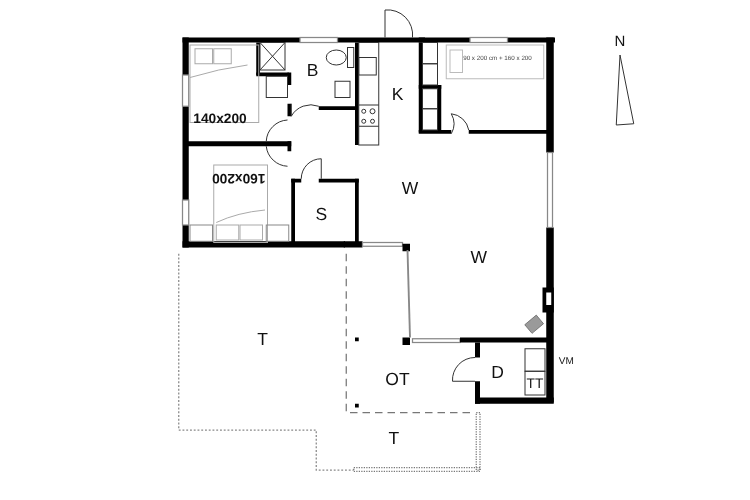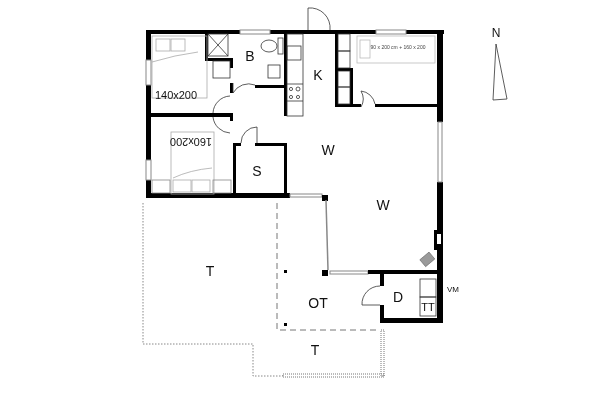--- a/index.html
+++ b/index.html
@@ -1,20 +1,20 @@
 <!DOCTYPE html>
 <html><head>
 <meta charset="utf-8">
 <style>
   html, body { margin:0; padding:0; background:#ffffff; }
   #stage { position:relative; width:600px; height:400px; background:#fff; overflow:hidden; font-family:"Liberation Sans", sans-serif; }
   svg { position:absolute; left:0; top:0; }
   .lbl { position:absolute; color:#111; font-family:"Liberation Sans", sans-serif; font-size:14px; transform:translate(-50%,-50%); white-space:nowrap; }
   .lbl.sm { font-size:10px; }
-  .lbl.bed { font-size:11px; font-weight:normal; }
+  .lbl.bed { font-size:11px; font-weight:bold; }
   .lbl.tiny { font-size:5px; color:#444; }
   .lbl.flip { transform:translate(-50%,-50%) rotate(180deg); }
 </style>
 </head>
 <body>
 
 <div id="stage">
   <svg width="600" height="400" viewBox="0 0 600 400">
 
     <g fill="none" stroke="#888" stroke-width="1" stroke-dasharray="1.5,1.5">

